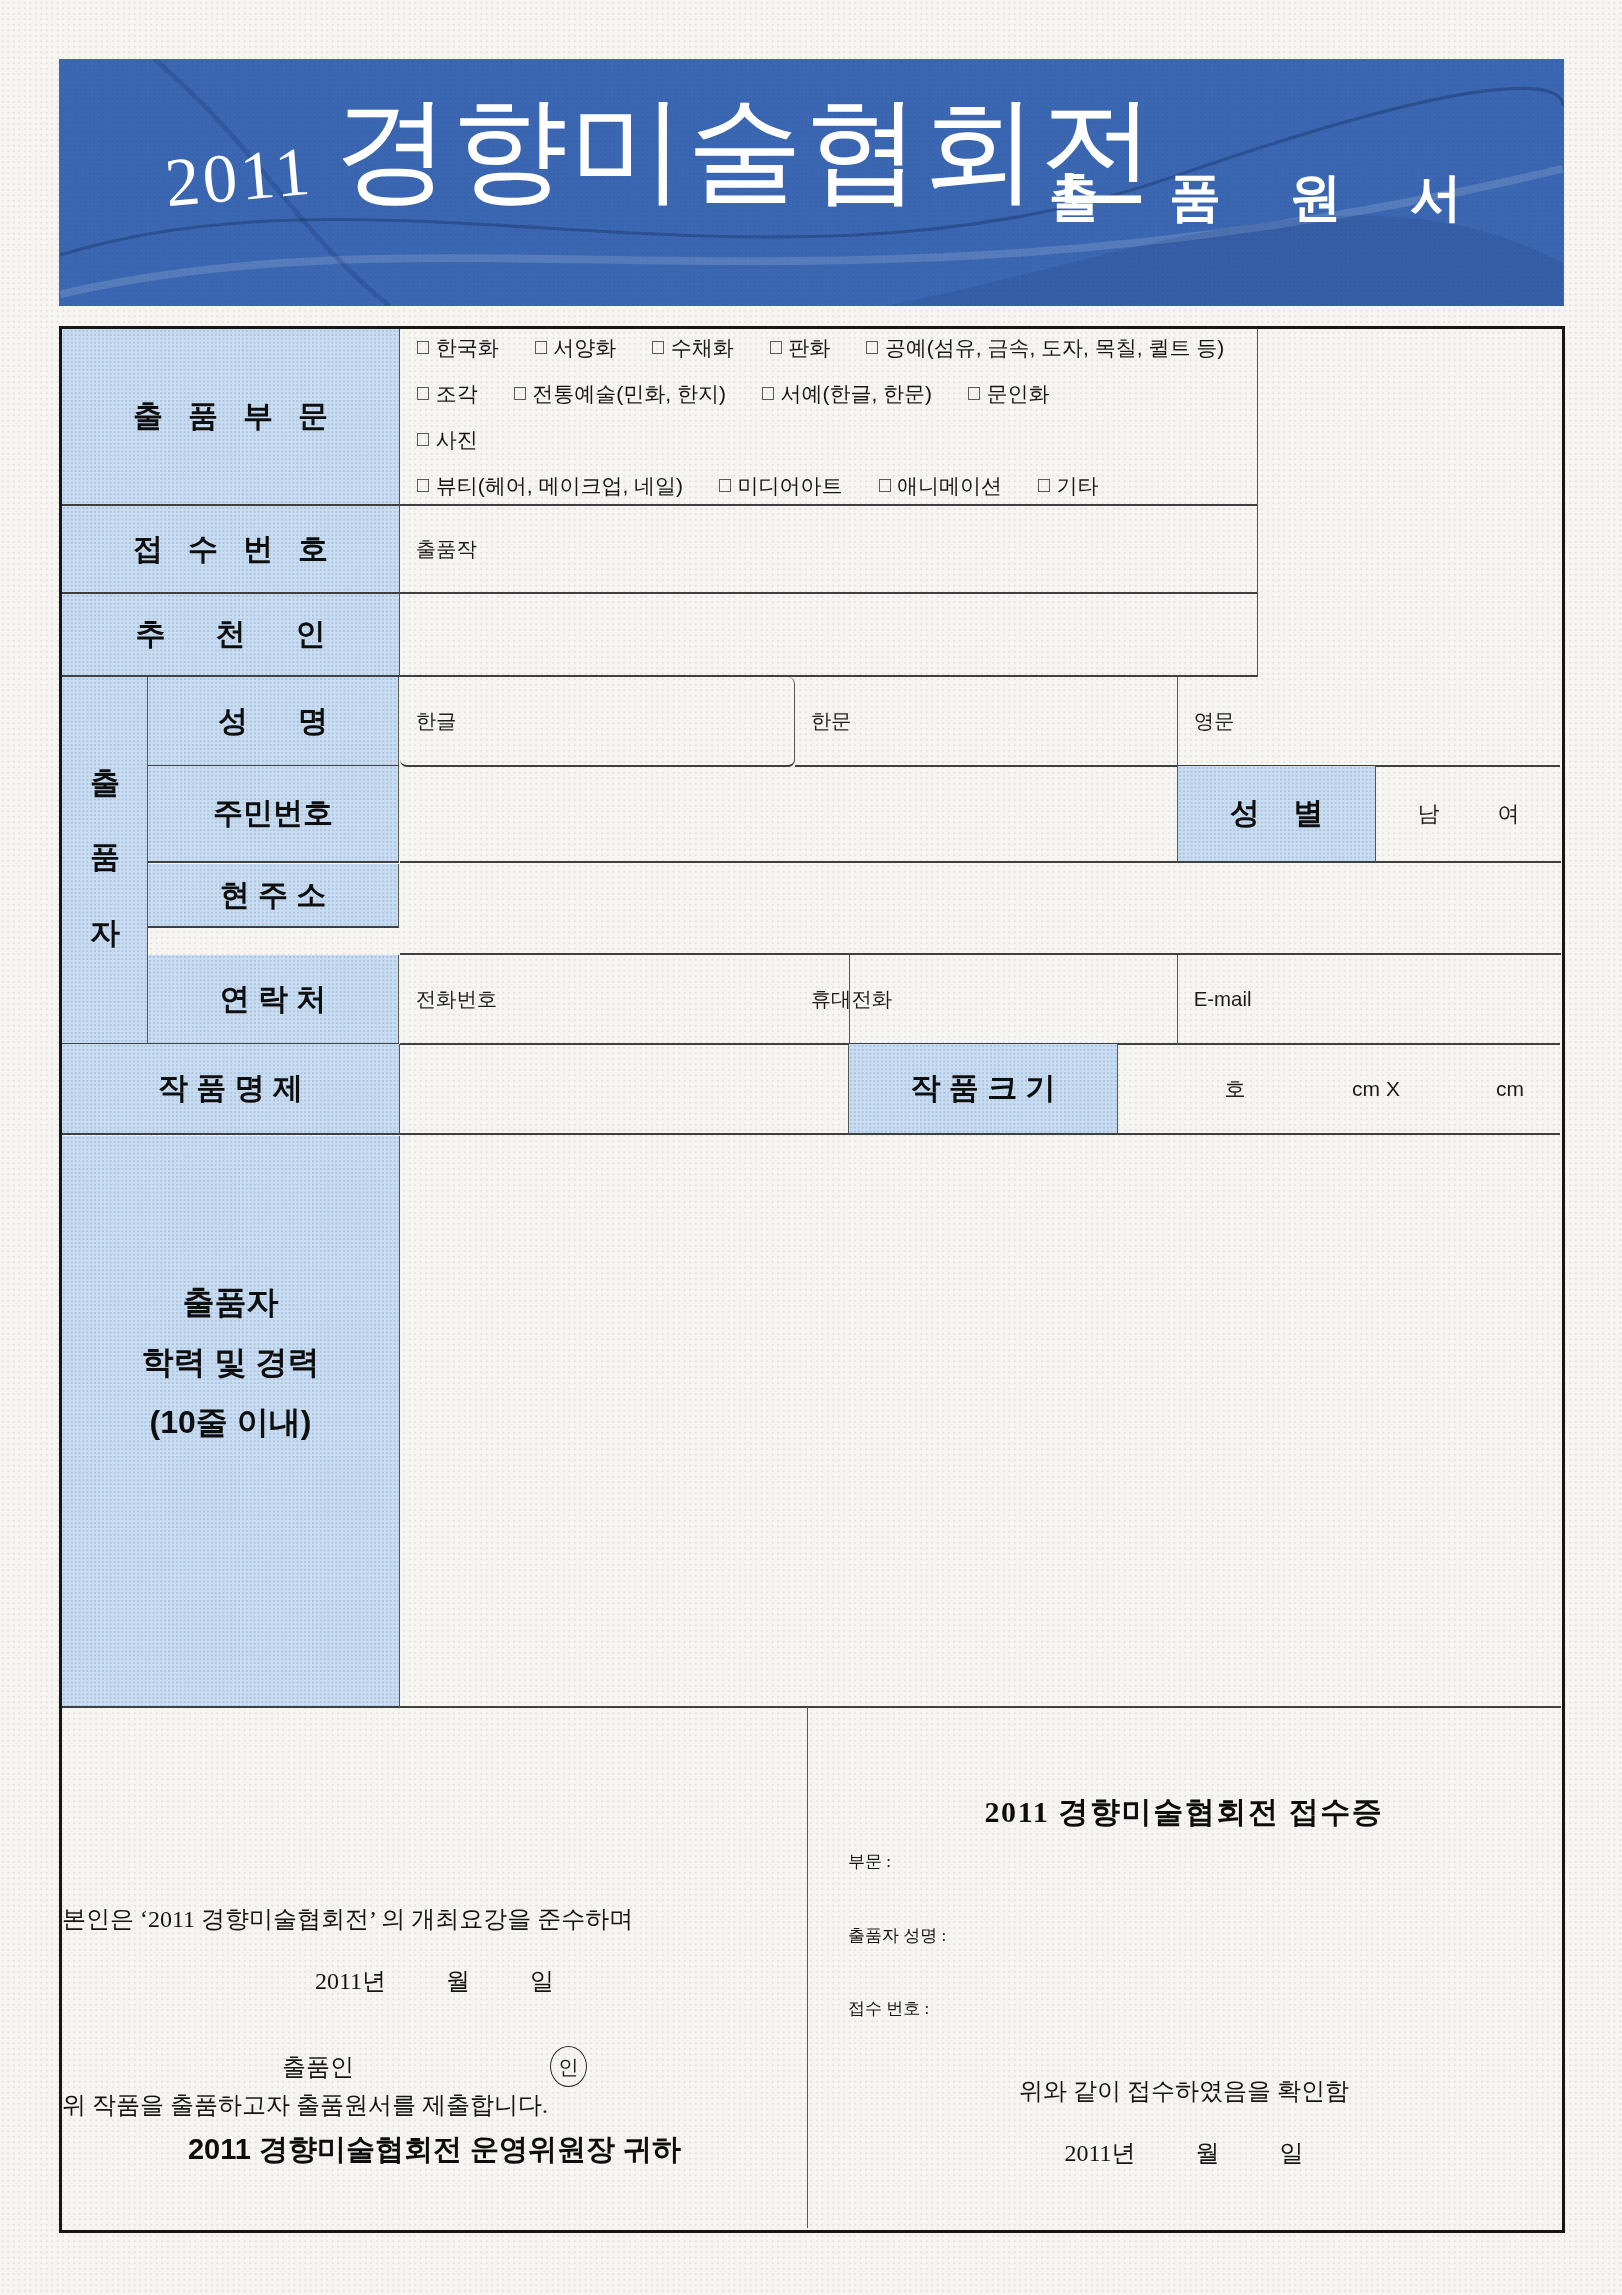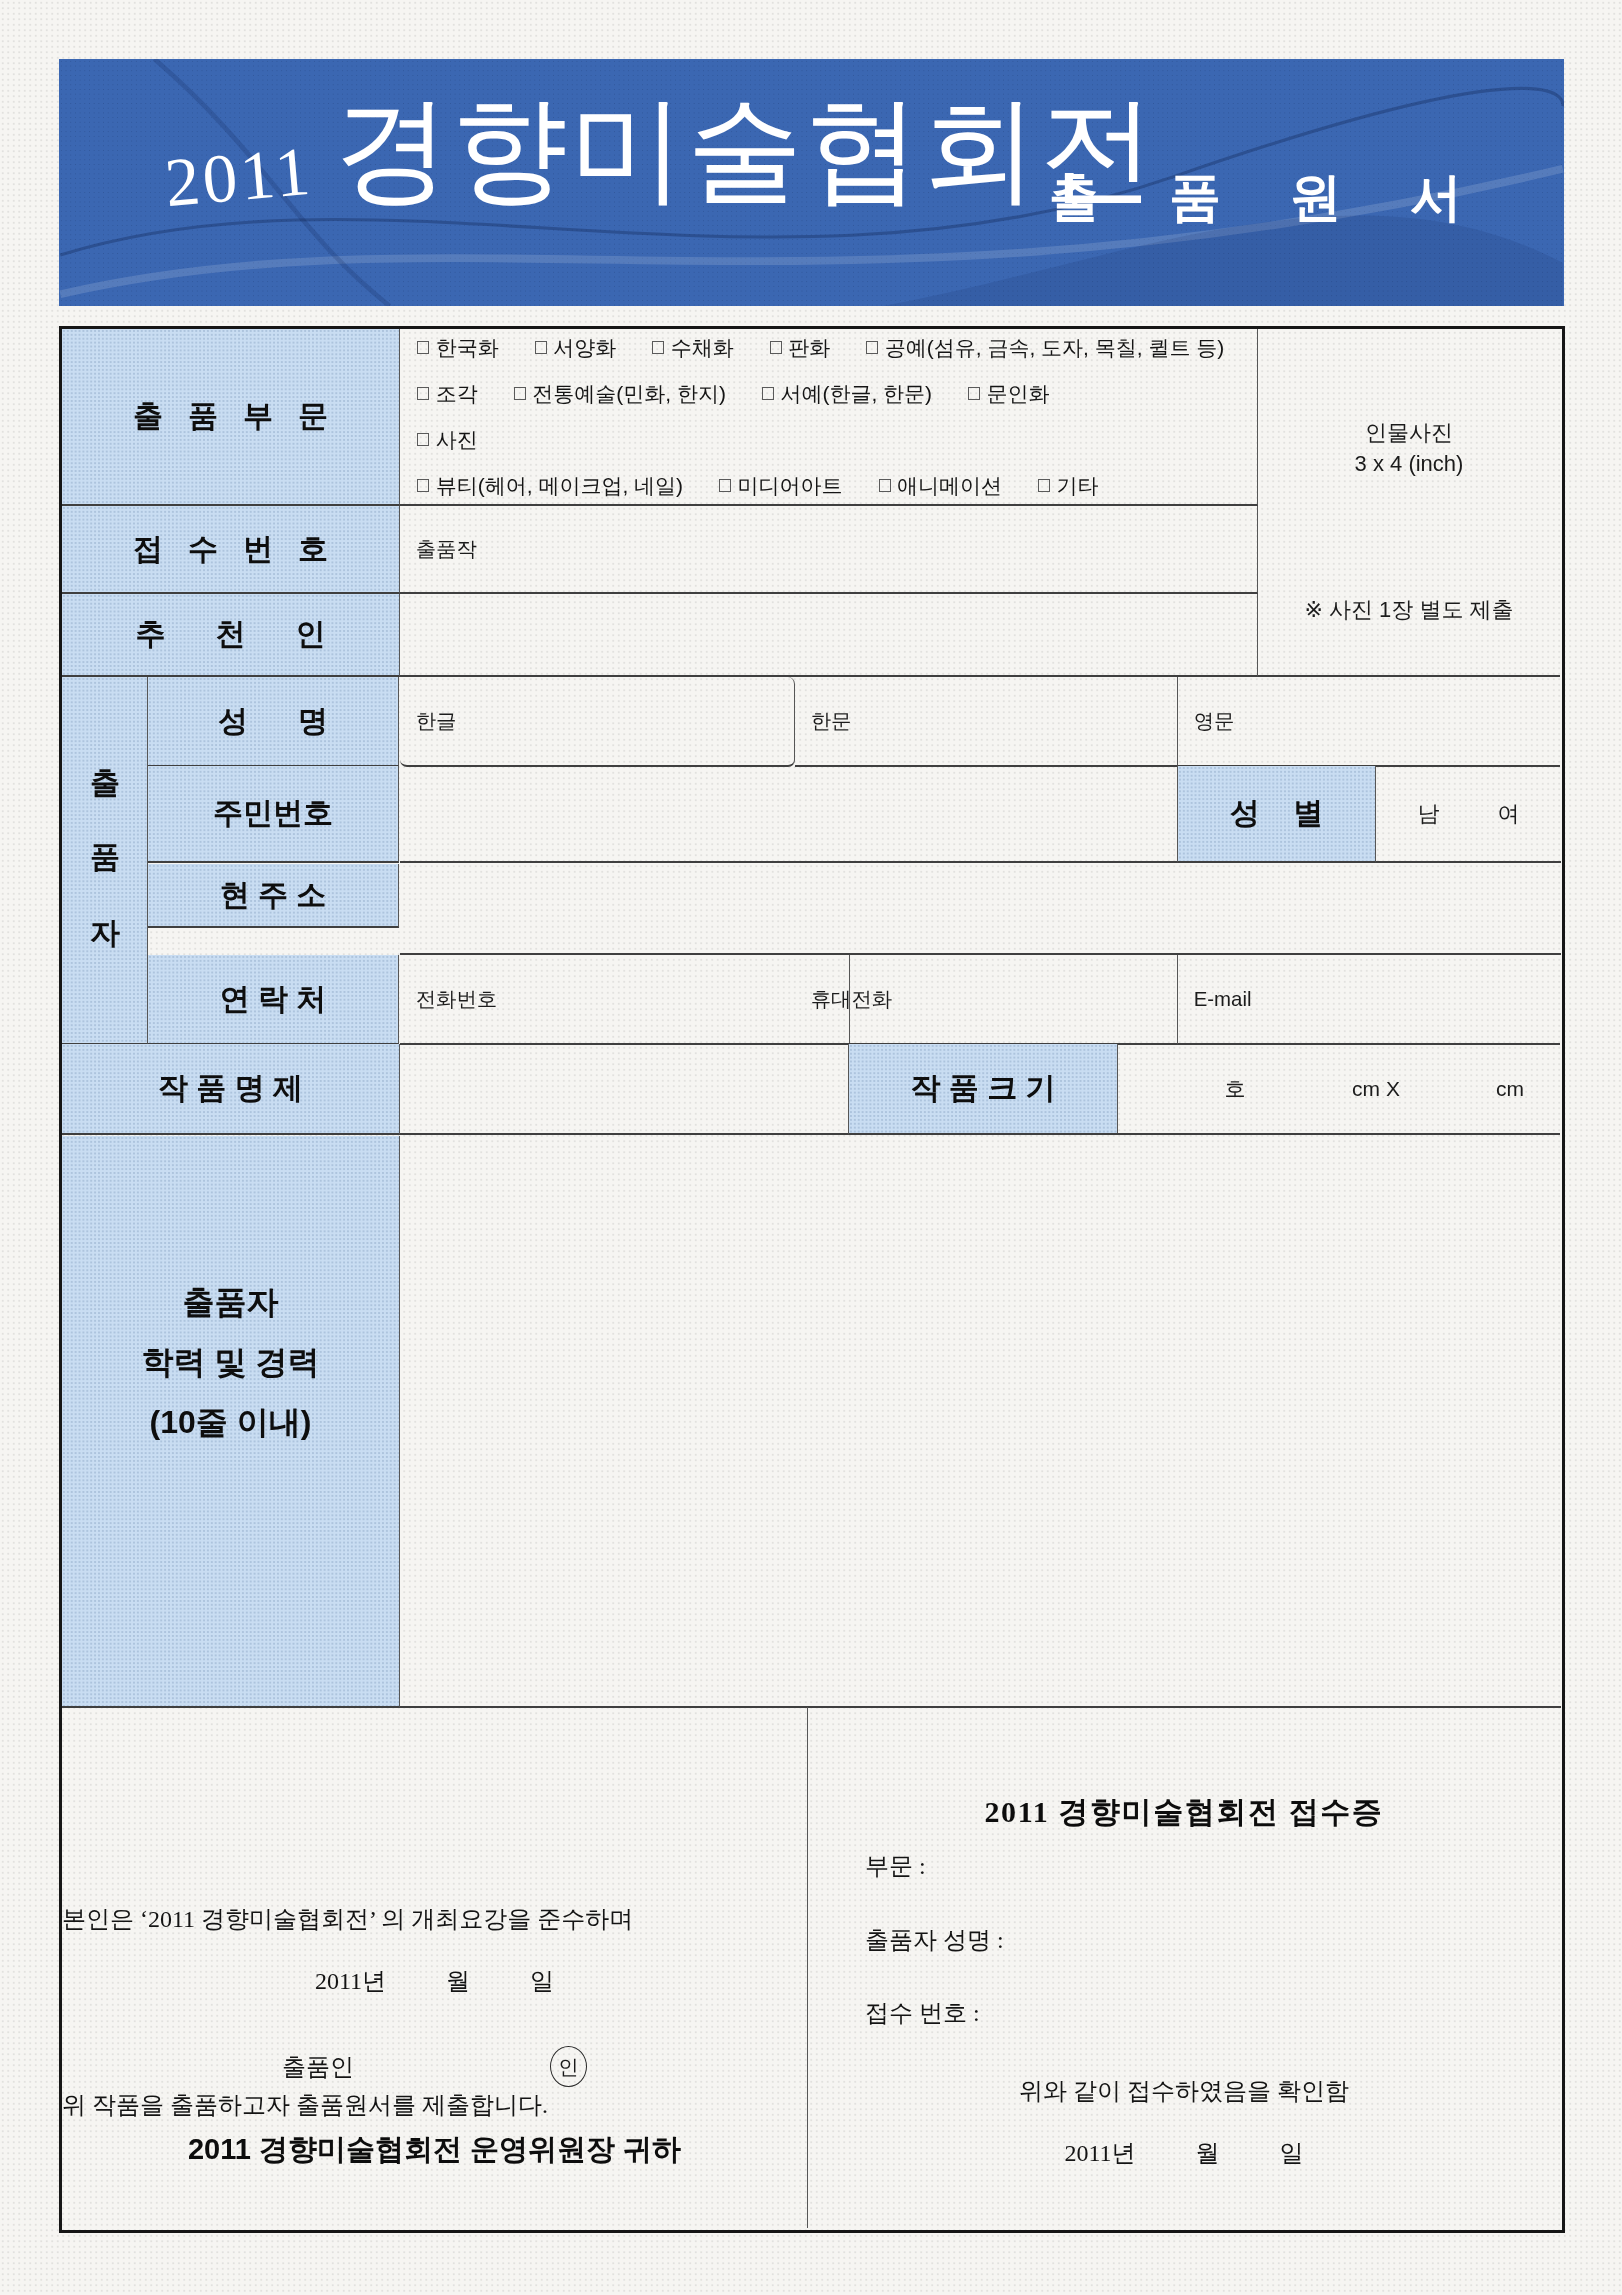--- a/index.html
+++ b/index.html
@@ -132,23 +132,23 @@
     font-size:29px;font-weight:800;color:#0d0d0d;
     font-family:"Liberation Sans","DejaVu Sans",sans-serif;
   }
   
   .receipt-title{
     position:absolute;left:0;top:63px;width:100%;text-align:center;
     font-family:"Liberation Serif","DejaVu Serif",serif;
     font-size:30px;font-weight:700;color:#0d0d0d;letter-spacing:1.6px;margin-top:22px;
   }
   .r-field{
-    position:absolute;left:57px;
-    font-family:"Liberation Serif","DejaVu Serif",serif;
-    font-size:24px;color:#141414;white-space:pre;
+    position:absolute;left:40px;
+    font-family:"Liberation Serif","DejaVu Serif",serif;
+    font-size:17px;color:#141414;white-space:pre;
   }
   .rf1{top:143px;}
   .rf2{top:217px;}
   .rf3{top:290px;}
   .r-confirm{
     position:absolute;left:0;top:368px;width:100%;text-align:center;
     font-family:"Liberation Serif","DejaVu Serif",serif;
     font-size:24px;color:#141414;
   }
   .dl-right{top:430px;}
@@ -235,27 +235,20 @@
             <span class="cb"></span>
             <span class="cb-label">애니메이션</span>
           </span>
         <span class="cb-item">
             <span class="cb"></span>
             <span class="cb-label">기타</span>
           </span>
       </div>
     </div>
 
-    <div class="cell no-r photo-cell" style="left:1196px;top:0;width:302px;height:348px;">
-      <div class="photo-name">
-        <div>인물사진</div>
-        <div>3 x 4 (inch)</div>
-      </div>
-      <div class="photo-note">※ 사진 1장 별도 제출</div>
-    </div>
 
     <div class="cell hdr lbl" style="left:0;top:177px;width:338px;height:88px;">접   수   번   호</div>
     <div class="cell hint-cell" style="left:338px;top:177px;width:858px;height:88px;">
       <span class="hint">출품작</span>
     </div>
 
     <div class="cell hdr lbl" style="left:0;top:265px;width:338px;height:83px;">추      천      인</div>
     <div class="cell" style="left:338px;top:265px;width:858px;height:83px;"></div>
 
     <div class="cell hdr vert-lbl" style="left:0;top:348px;width:86px;height:368px;">

